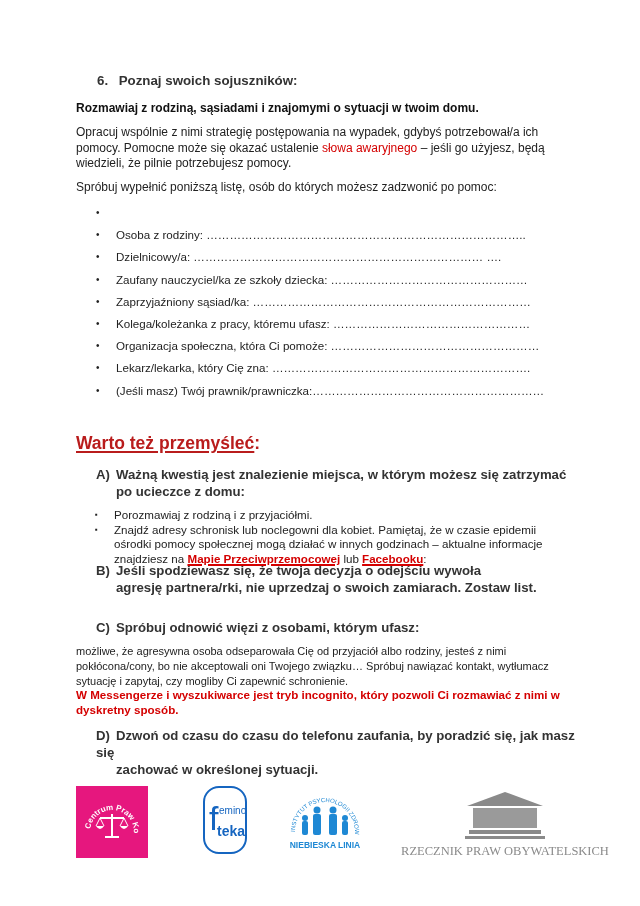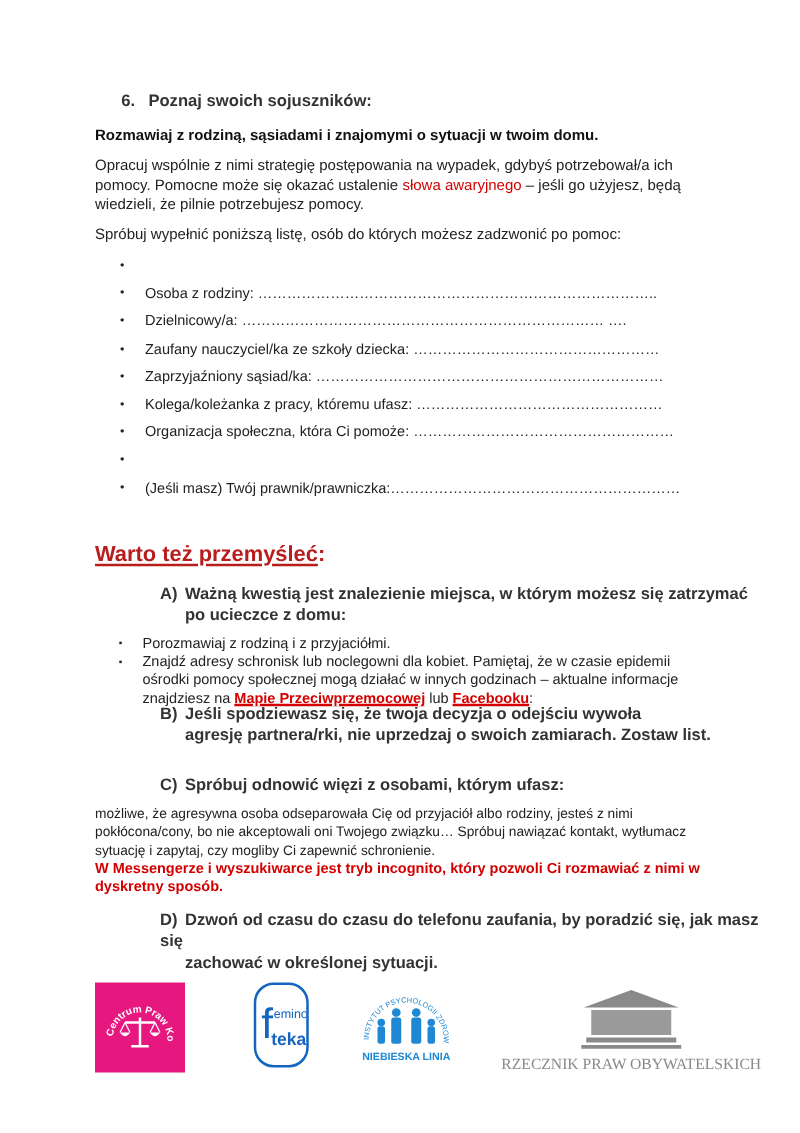--- a/index.html
+++ b/index.html
@@ -10,21 +10,21 @@
   .h6 .num { display: inline-block; width: 18px; }
   .lead { left: 76px; top: 101px; font-size: 12px; font-weight: bold; color: #111; }
   .para { left: 76px; font-size: 12px; line-height: 15.5px; color: #222; width: 500px; }
   .red { color: #d40000; }
   .bulletlist { left: 76px; top: 205px; width: 500px; font-size: 11.6px; color: #222; }
   .bulletlist .li { height: 22.2px; display: flex; align-items: flex-start; }
   .bulletlist .dot { width: 40px; padding-left: 20px; box-sizing: border-box; font-size: 10px; line-height: 15px; }
   .bulletlist .txt { white-space: nowrap; line-height: 15px; }
   .warto { left: 76px; top: 433px; font-size: 17.5px; font-weight: bold; color: #b91c1c; }
   .warto .u { text-decoration: underline; text-decoration-thickness: 2px; text-underline-offset: 2px; }
-  .sub { left: 96px; font-size: 13.2px; font-weight: bold; color: #333; line-height: 17px; width: 480px; margin-left: 32px; }
+  .sub { left: 96px; font-size: 13.2px; font-weight: bold; color: #333; line-height: 17px; width: 480px; }
   .sub .letter { display: inline-block; width: 20px; }
   .sub .cont { padding-left: 20px; display: block; }
   .sq { left: 95px; top: 508px; font-size: 11.6px; color: #222; width: 480px; line-height: 14.5px; }
   .sq .row { display: flex; }
   .sq .m { width: 19px; flex: none; font-size: 8px; line-height: 14.5px; }
   .link { color: #d40000; font-weight: bold; text-decoration: underline; text-decoration-thickness: 1.5px; }
   .logo { position: absolute; }
 </style>
 </head>
 <body>
@@ -62,20 +62,21 @@
   <div class="li">
       <span class="dot">•</span>
       <span class="txt">Kolega/koleżanka z pracy, któremu ufasz: ……………………………………………</span>
     </div>
   <div class="li">
       <span class="dot">•</span>
       <span class="txt">Organizacja społeczna, która Ci pomoże: ………………………………………………</span>
     </div>
   <div class="li">
       <span class="dot">•</span>
+      <span class="txt">Lekarz/lekarka, który Cię zna: ………………………………………………………….</span>
     </div>
   <div class="li">
       <span class="dot">•</span>
       <span class="txt">(Jeśli masz) Twój prawnik/prawniczka:……………………………………………………</span>
     </div>
 </div>
 
 <div class="abs warto"><span class="u">Warto też przemyśleć</span><span>:</span></div>
 
 <div class="abs sub" style="top:466px">

